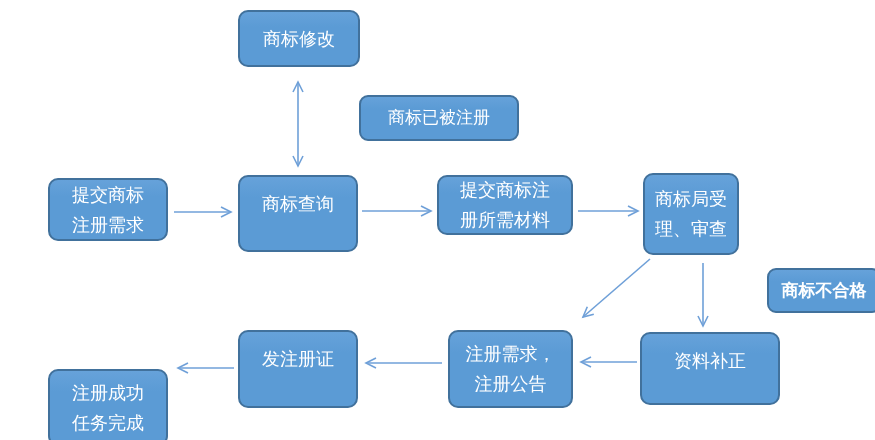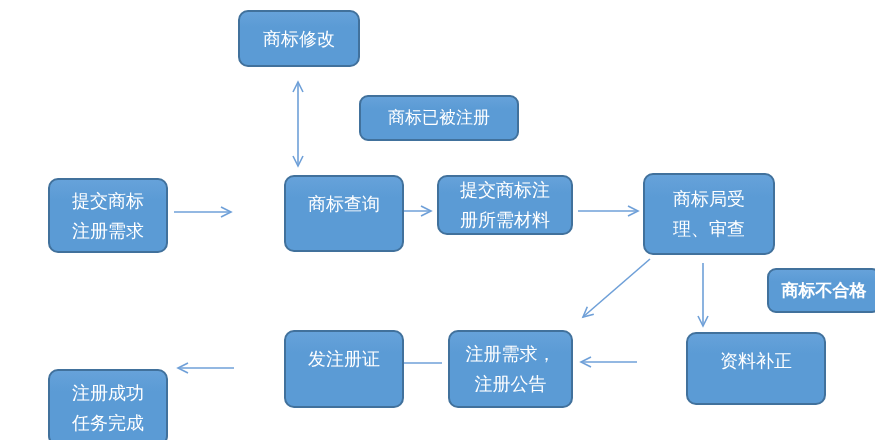--- a/index.html
+++ b/index.html
@@ -38,35 +38,34 @@
     display: flex;
     align-items: center;
     justify-content: center;
     text-align: center;
     white-space: pre-line;
   }
   .node .label { white-space: pre-line; }
   .top-anchored {
     align-items: flex-start;
     padding-top: 12px;
-    margin-left: 46px;
   }
   .tag {
     font-size: 17px;
     line-height: 22px;
     border-radius: 9px;
     margin-left: 44px;
   }
   
   .n-modify      { left: 238px; top: 10px;  width: 122px; height: 57px; }
   .n-already     { left: 315px; top: 95px;  width: 160px; height: 46px; }
-  .n-request     { left: 48px;  top: 178px; width: 120px; height: 75px; }
+  .n-request     { left: 48px;  top: 178px; width: 120px; height: 63px; }
   .n-query       { left: 238px; top: 175px; width: 120px; height: 77px; }
   .n-materials   { left: 437px; top: 175px; width: 136px; height: 60px; }
-  .n-office      { left: 643px; top: 173px; width: 132px; height: 82px; }
+  .n-office      { left: 643px; top: 173px; width: 96px; height: 82px; }
   .n-unqualified { left: 723px; top: 268px; width: 114px; height: 45px; font-weight: bold; }
   .n-supplement  { left: 640px; top: 332px; width: 140px; height: 73px; }
   .n-approved    { left: 448px; top: 330px; width: 125px; height: 78px; }
   .n-cert        { left: 238px; top: 330px; width: 120px; height: 78px; }
   .n-success     { left: 48px;  top: 333px; width: 120px; height: 77px; margin-top: 36px; }
 </style>
 </head>
 <body>
 
 <div class="canvas">

